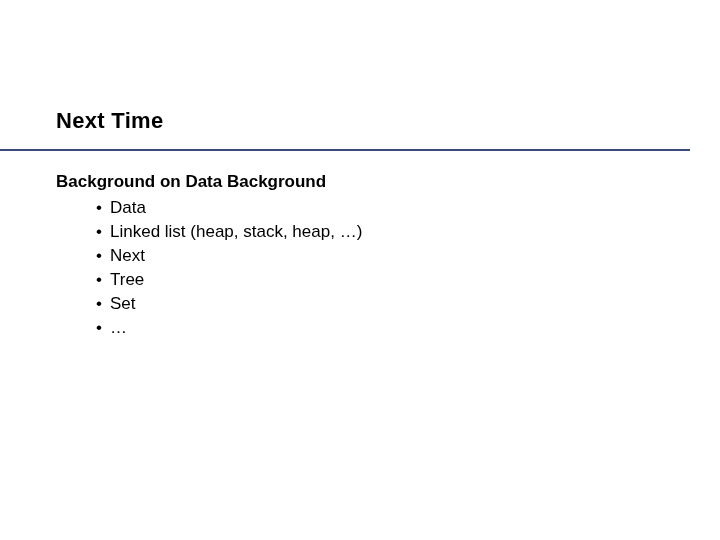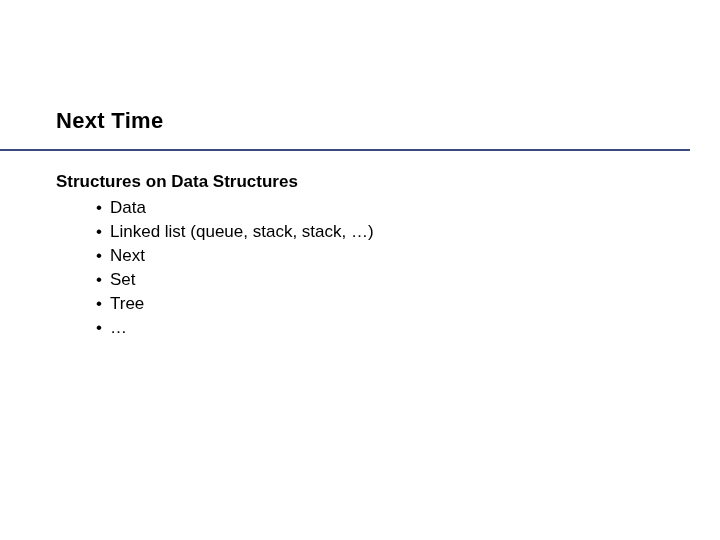--- a/index.html
+++ b/index.html
@@ -63,23 +63,23 @@
     line-height: 24px;
   }
 </style>
 </head>
 <body>
 
 <div class="slide">
   <div class="title">Next Time</div>
   <div class="rule"></div>
   <div class="content">
-    <p class="section-heading">Structures on Data Structures</p>
+    <p class="section-heading">Background on Data Background</p>
     <ul class="bullets">
       <li>Data</li>
-      <li>Linked list (queue, stack, stack, …)</li>
+      <li>Linked list (heap, stack, heap, …)</li>
       <li>Next</li>
+      <li>Tree</li>
       <li>Set</li>
-      <li>Tree</li>
       <li>…</li>
     </ul>
   </div>
 </div>
 
 </body></html>

